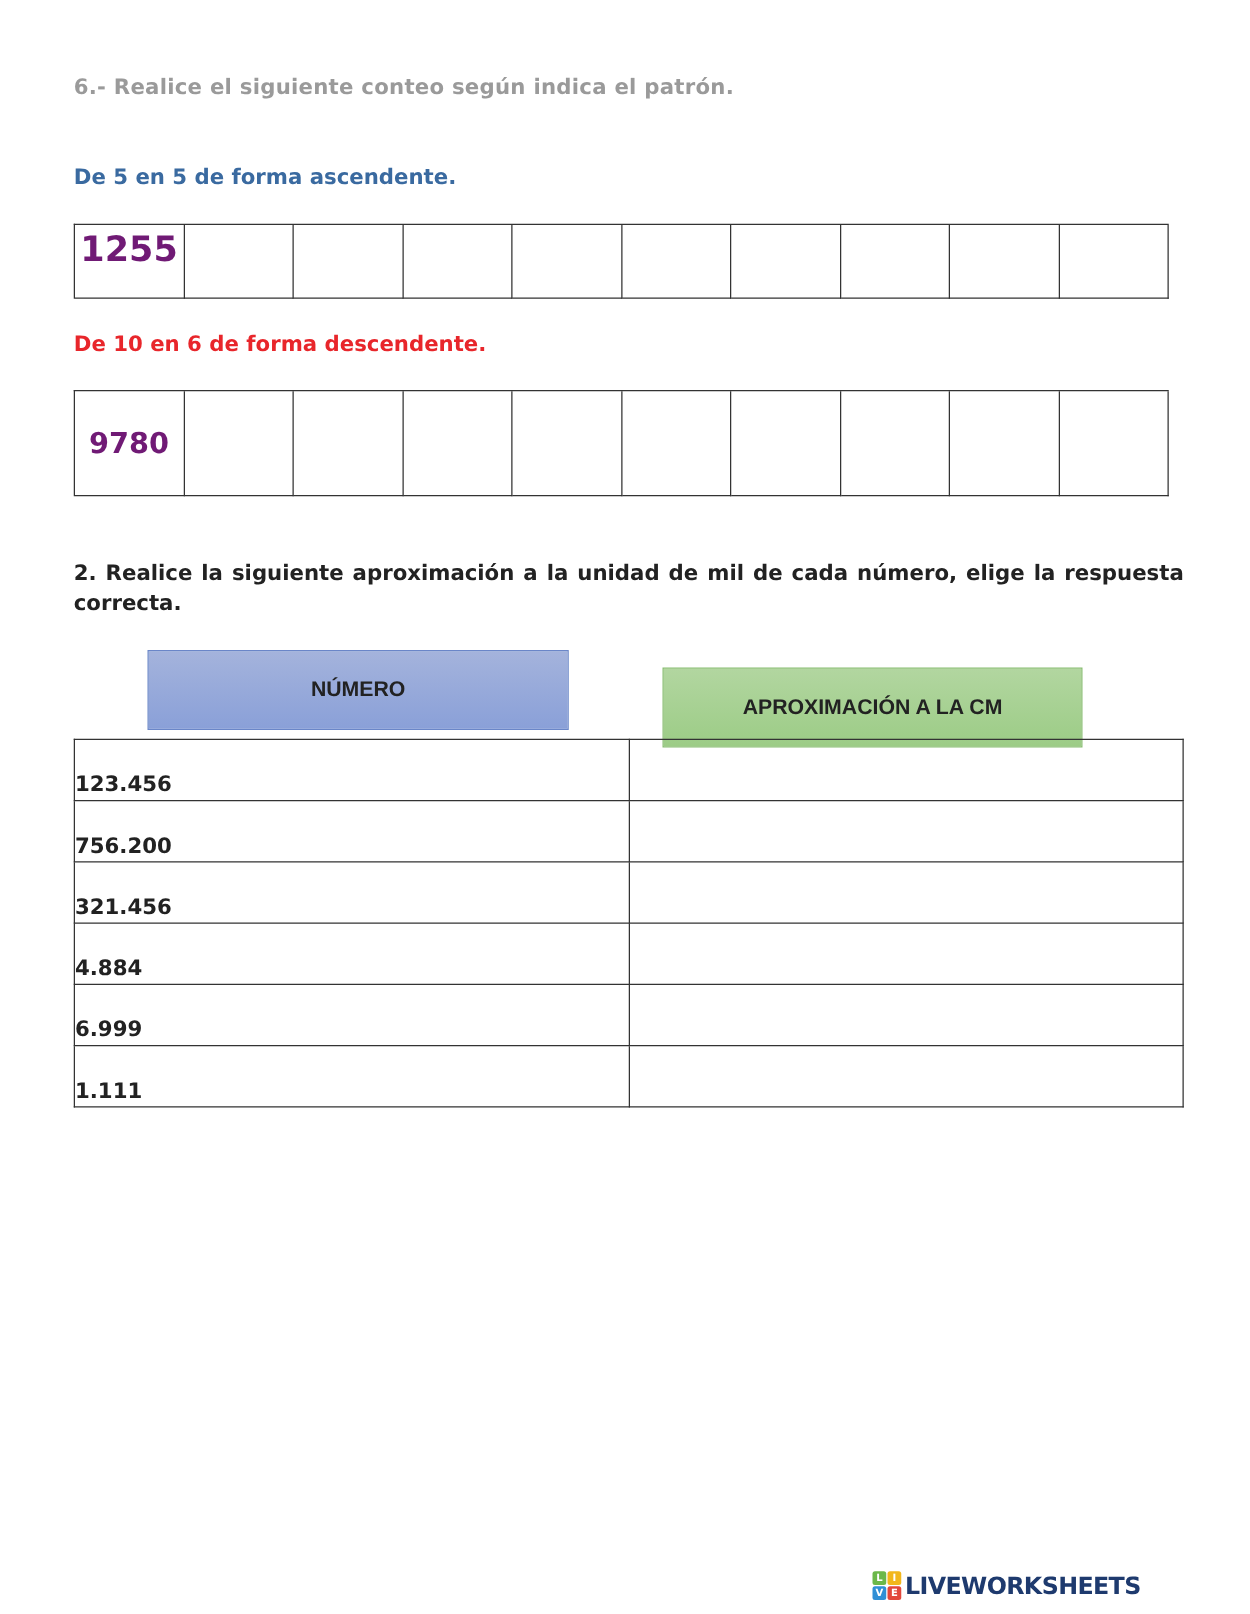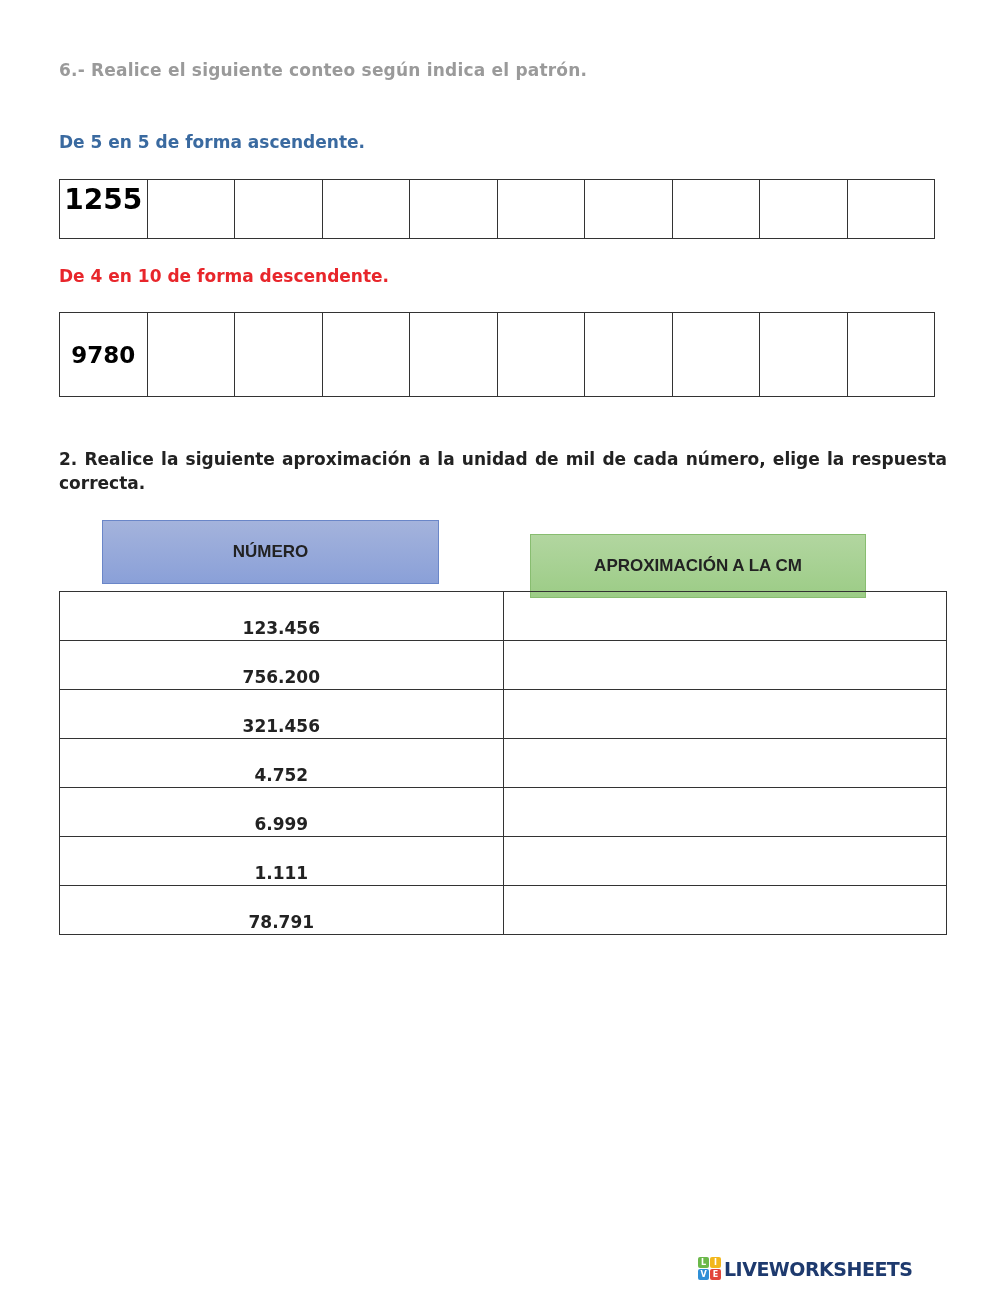--- a/index.html
+++ b/index.html
@@ -14,51 +14,51 @@
     text-align: right;
   }
   .sub-asc { left: 59px; top: 132px; font-size: 17px; font-weight: bold; color: #3a6aa0; text-align: center; }
   .sub-desc { left: 59px; top: 266px; font-size: 17px; font-weight: bold; color: #e8262b; }
   .count-row {
     display: flex; border-top: 1.5px solid #333; border-left: 1.5px solid #333;
   }
   .count-cell {
     width: 86.5px; border-right: 1.5px solid #333; border-bottom: 1.5px solid #333;
     display: flex; align-items: center; justify-content: center;
-    font-weight: bold; color: #000000; box-sizing: content-box;
+    font-weight: bold; color: #701a75; box-sizing: content-box;
   }
   .row1 { left: 59px; top: 179px; }
   .row1 .count-cell { height: 58px; }
   .row1 .count-cell.first { align-items: flex-start; padding-top: 0; font-size: 28px; line-height: 40px; }
   .row2 { left: 59px; top: 312px; }
   .row2 .count-cell { height: 83px; font-size: 23px; }
   .q7-title {
     left: 59px; top: 447px; width: 888px; font-size: 17px; font-weight: bold; color: #222;
     text-align: justify; text-align-last: left; line-height: 24px;
   }
   .hdr {
     display: flex; align-items: center; justify-content: center;
     font-family: "Liberation Sans", sans-serif; font-weight: bold; font-size: 17px; color: #222;
   }
   .hdr-num {
-    left: 102px; top: 520px; width: 335px; height: 62px;
+    left: 118px; top: 520px; width: 335px; height: 62px;
     background: linear-gradient(#a4b3dc, #8aa0d8); border: 1px solid #6a86c8;
   }
   .hdr-approx {
     left: 530px; top: 518px; width: 334px; height: 62px;
     background: linear-gradient(#b2d6a0, #9ccc86); border: 1px solid #88bd70; margin-top: 16px;
   }
   .approx-table {
     left: 59px; top: 591px; width: 888px; border-collapse: collapse;
   }
   .approx-table td {
     border: 1.5px solid #333; height: 46px; padding: 0;
   }
   .approx-table td.num {
-    width: 443px; text-align: center; vertical-align: bottom;
+    width: 443px; text-align: left; vertical-align: bottom;
     font-weight: bold; font-size: 17px; color: #222; padding-bottom: 2px;
   }
   .approx-table td.ans { width: 443px; }
   .logo {
     left: 698px; top: 1257px; display: flex; align-items: center;
   }
   .logo-grid {
     display: grid; grid-template-columns: 11px 11px; grid-template-rows: 11px 11px; gap: 1px;
     margin-right: 3px;
   }
@@ -85,21 +85,21 @@
   <div class="count-cell"></div>
   <div class="count-cell"></div>
   <div class="count-cell"></div>
   <div class="count-cell"></div>
   <div class="count-cell"></div>
   <div class="count-cell"></div>
   <div class="count-cell"></div>
   <div class="count-cell"></div>
 </div>
 
-<div class="abs sub-desc">De 4 en 10 de forma descendente.</div>
+<div class="abs sub-desc">De 10 en 6 de forma descendente.</div>
 
 <div class="abs count-row row2">
   <div class="count-cell first">9780</div>
   <div class="count-cell"></div>
   <div class="count-cell"></div>
   <div class="count-cell"></div>
   <div class="count-cell"></div>
   <div class="count-cell"></div>
   <div class="count-cell"></div>
   <div class="count-cell"></div>
@@ -120,33 +120,29 @@
     </tr>
     <tr>
       <td class="num">756.200</td>
       <td class="ans"></td>
     </tr>
     <tr>
       <td class="num">321.456</td>
       <td class="ans"></td>
     </tr>
     <tr>
-      <td class="num">4.752</td>
+      <td class="num">4.884</td>
       <td class="ans"></td>
     </tr>
     <tr>
       <td class="num">6.999</td>
       <td class="ans"></td>
     </tr>
     <tr>
       <td class="num">1.111</td>
-      <td class="ans"></td>
-    </tr>
-    <tr>
-      <td class="num">78.791</td>
       <td class="ans"></td>
     </tr>
   </tbody>
 </table>
 
 <div class="abs logo">
   <div class="logo-grid">
     <span style="background:#6bb84a">L</span>
     <span style="background:#f2b71c">I</span>
     <span style="background:#2f8fd6">V</span>

